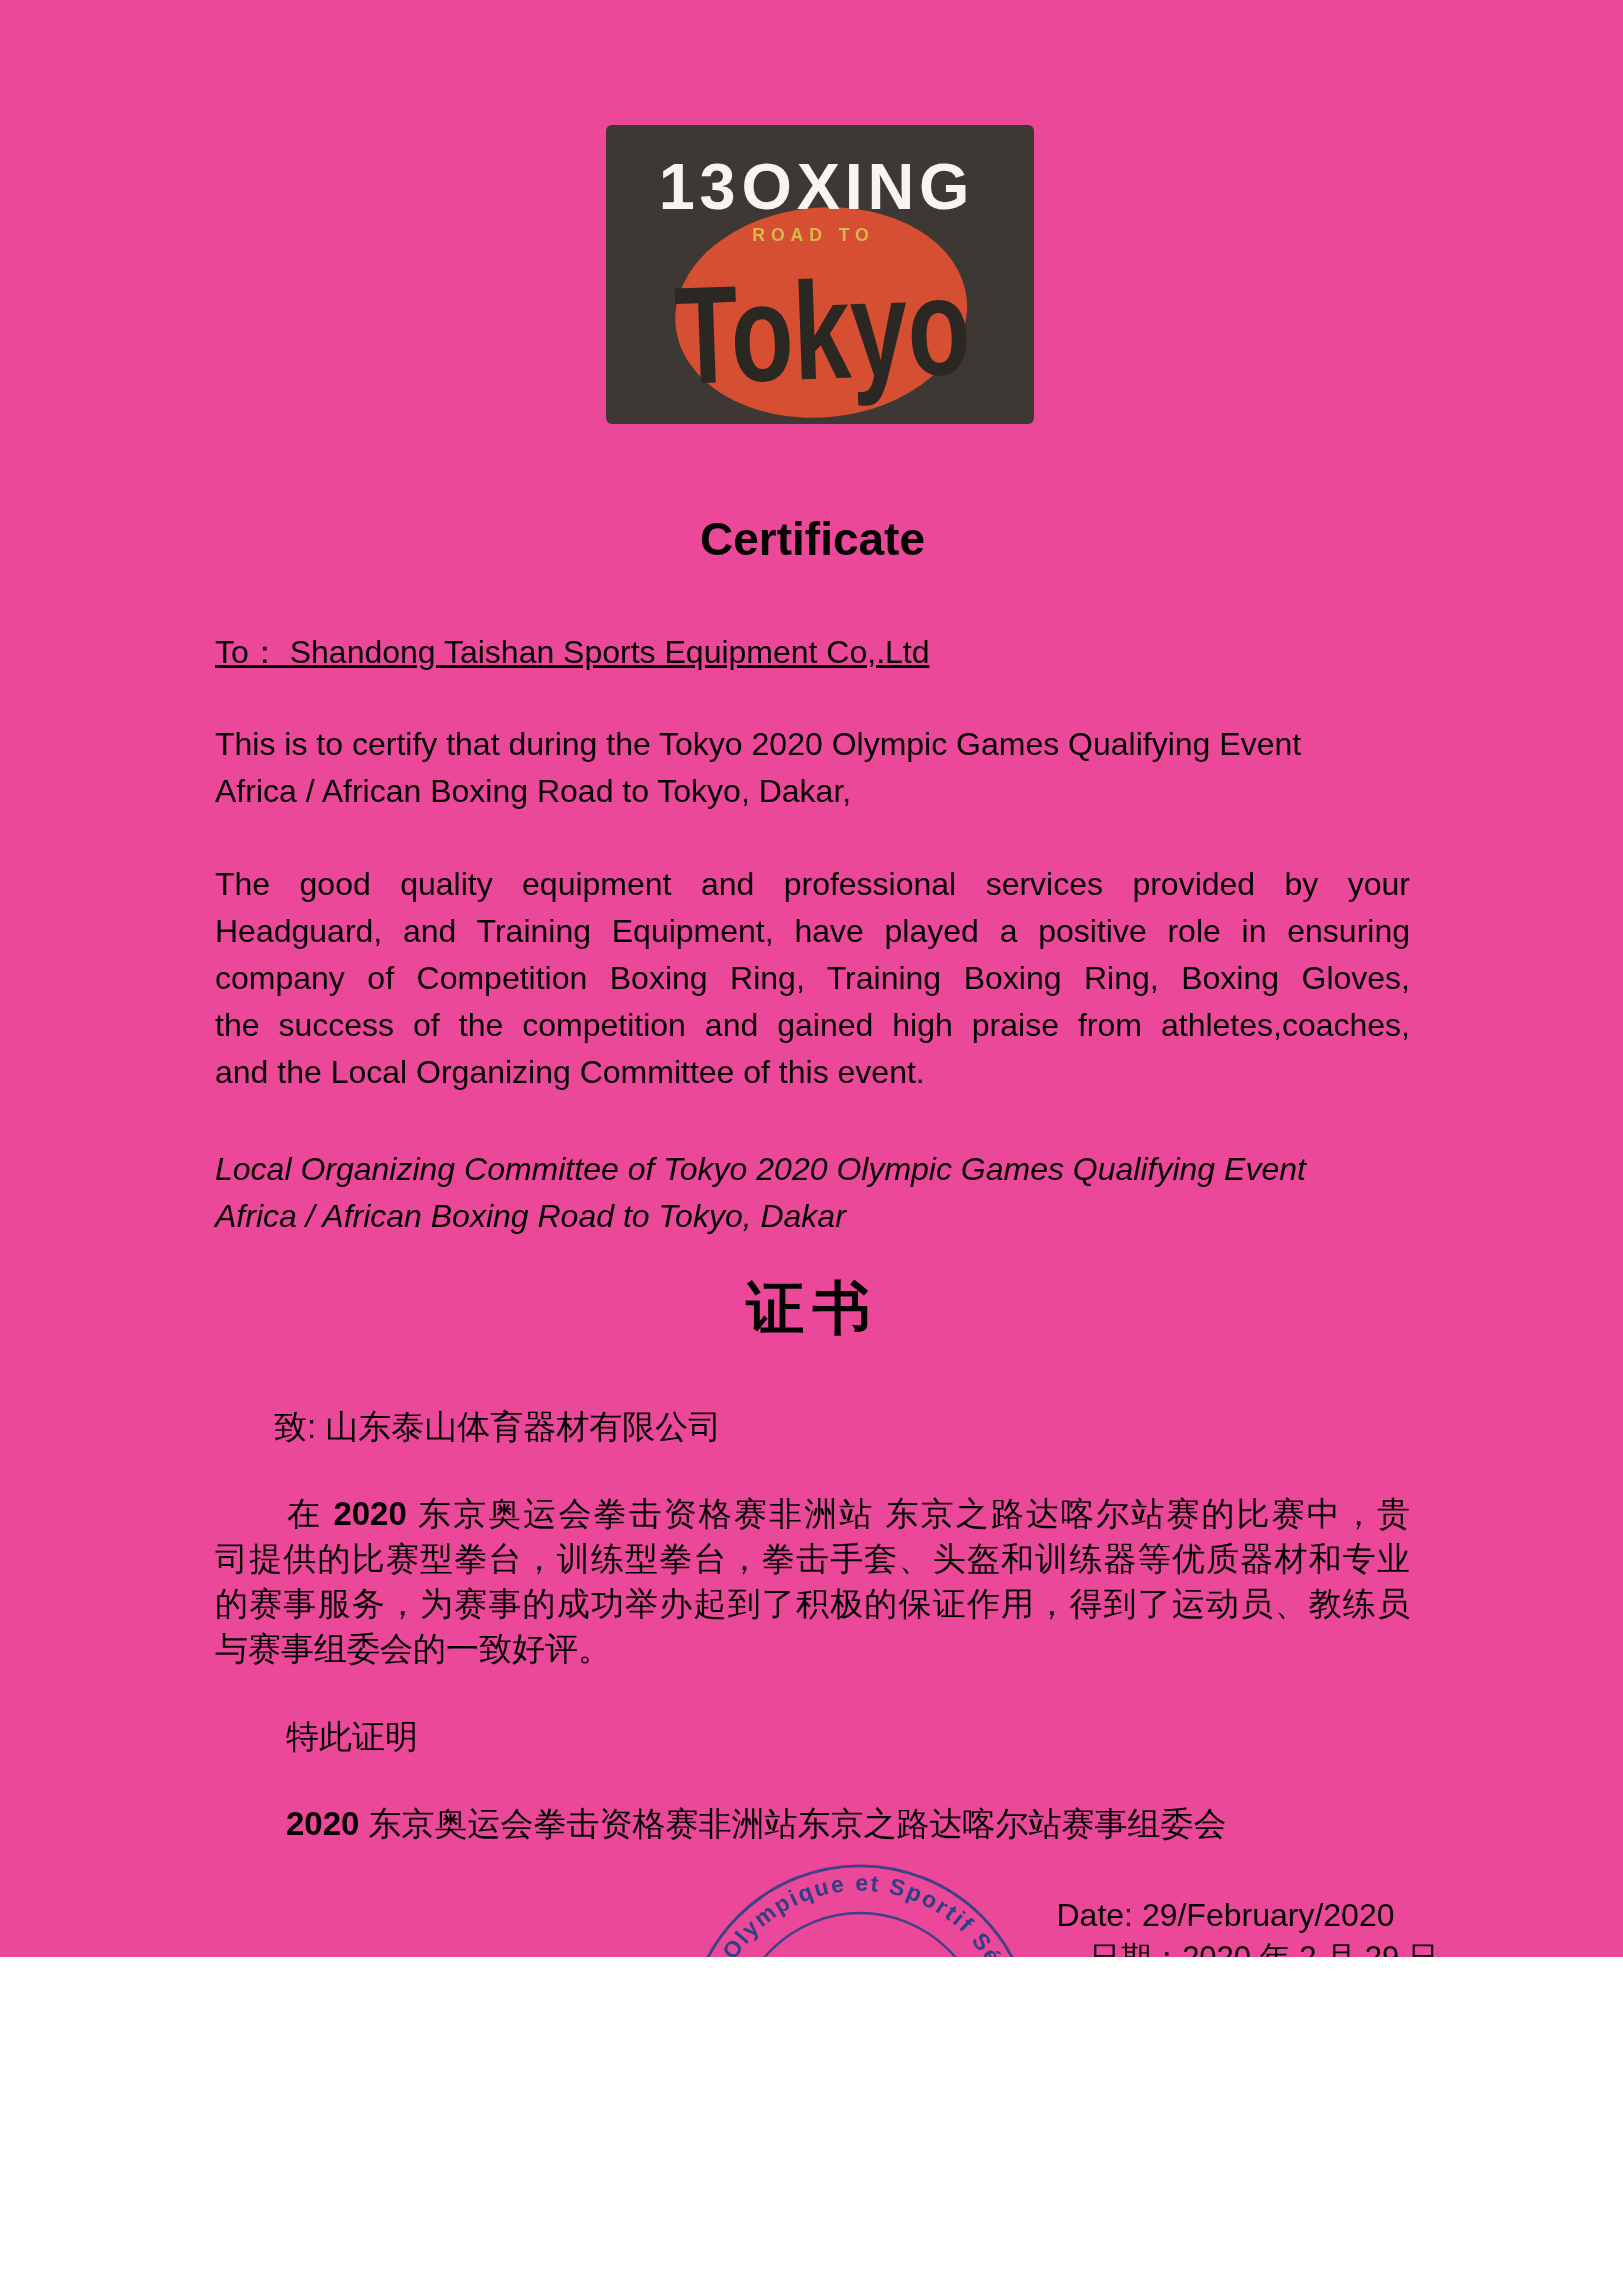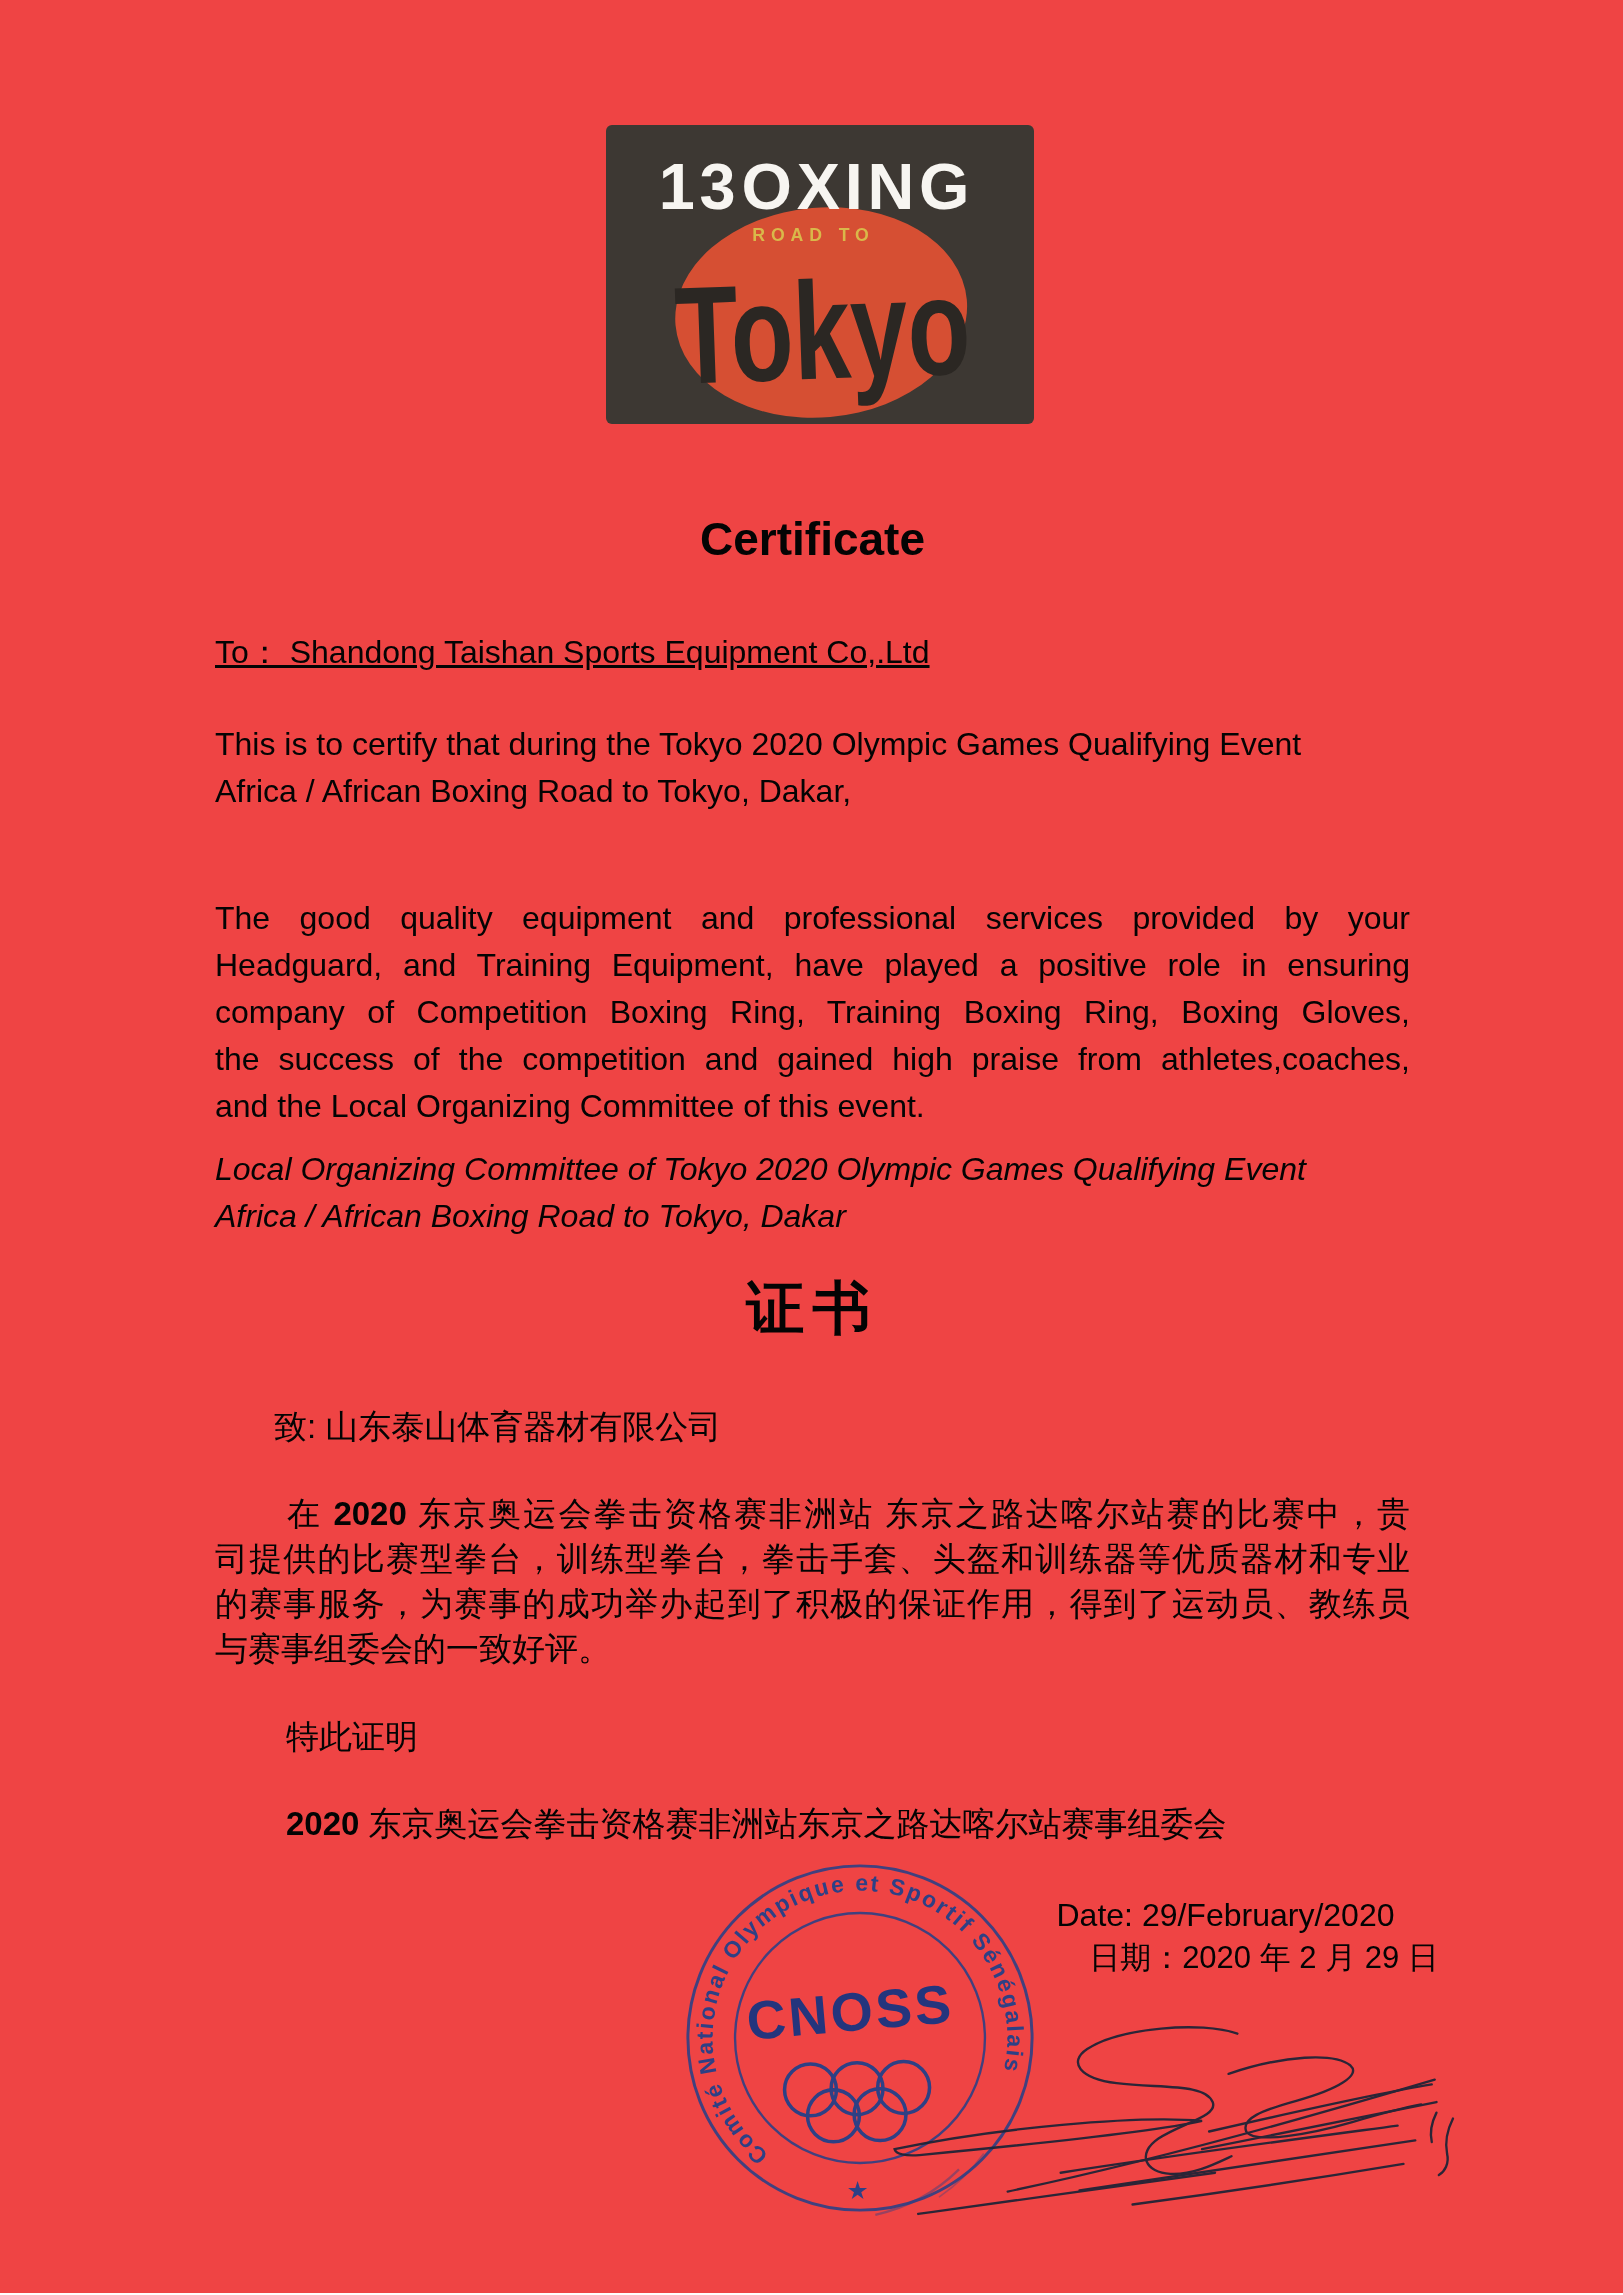--- a/index.html
+++ b/index.html
@@ -1,34 +1,34 @@
 <!DOCTYPE html>
 <html style="font-size:9.4px"><head>
 <meta charset="utf-8">
 <style>
   html,body{margin:0;padding:0;background:#ffffff;}
-  .page{position:relative;width:1623px;height:2293px;background:#ef4444;overflow:hidden;
+  .page{position:relative;width:1623px;height:1957px;background:#ec4899;overflow:hidden;
         font-family:"Liberation Sans",sans-serif;color:#040404;}
   .abs{position:absolute;}
 
   
   .logo{left:606px;top:125px;width:428px;height:299px;}
 
   
   .cert-title{left:215px;top:511px;width:1195px;text-align:center;
               font-size:46px;line-height:56px;font-weight:bold;}
   .zh-title{left:215px;top:1275px;width:1195px;text-align:center;
             font-size:58px;line-height:67px;font-weight:bold;letter-spacing:8.2px;
             font-family:"Liberation Serif","DejaVu Serif",serif;}
 
   
   .en{font-size:32px;line-height:47px;}
   .to-line{left:215px;top:629px;width:1195px;text-decoration:underline;}
   .intro{left:215px;top:721px;width:1195px;}
-  .body-para{left:215px;top:861px;width:1195px;margin-top:34px;}
+  .body-para{left:215px;top:861px;width:1195px;}
   .signoff{left:215px;top:1146px;width:1195px;font-style:italic;}
   .jline{text-align:justify;text-align-last:justify;}
 
   
   .zh{font-size:33px;line-height:45px;font-family:Liberation Sans, sans-serif;}
   .zh-to{left:215px;top:1404px;width:1195px;padding-left:59px;box-sizing:border-box;}
   .zh-body{left:215px;top:1491px;width:1195px;}
   .zh-body .first{text-indent:72px;}
   .zh-certify{left:215px;top:1714px;width:1195px;padding-left:71px;box-sizing:border-box;}
   .zh-committee{left:215px;top:1801px;width:1195px;padding-left:71px;box-sizing:border-box;}

